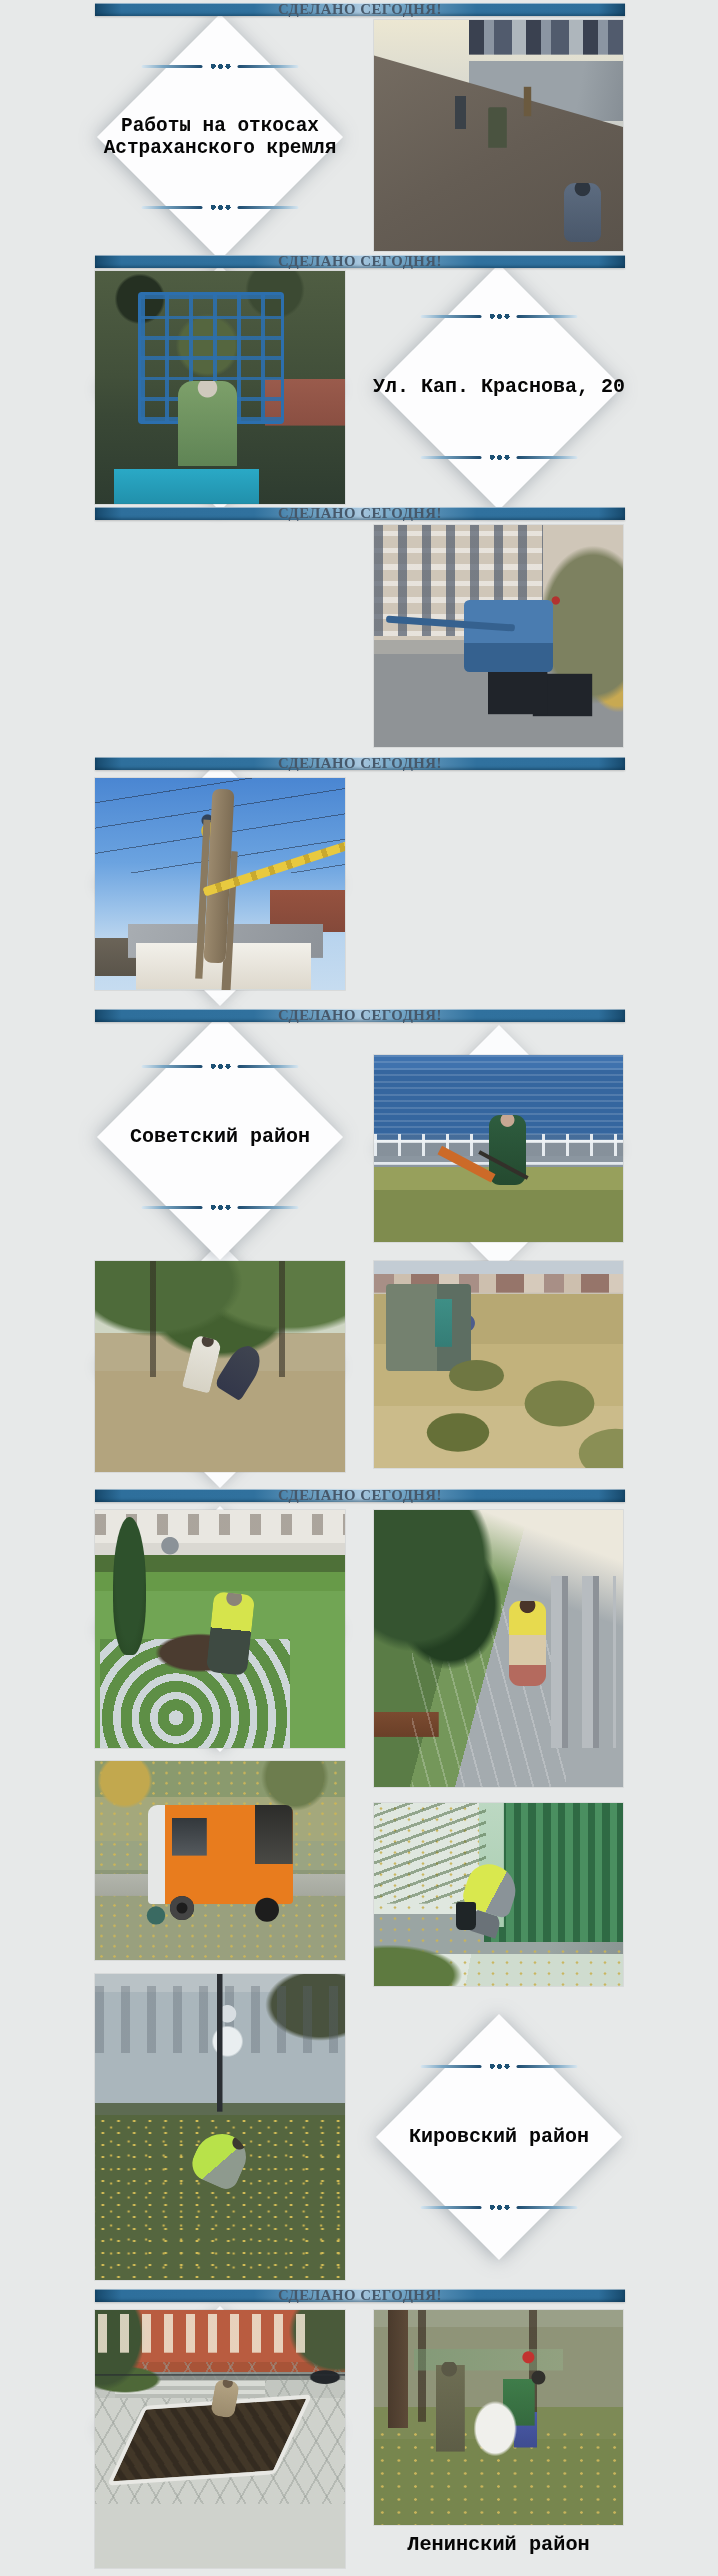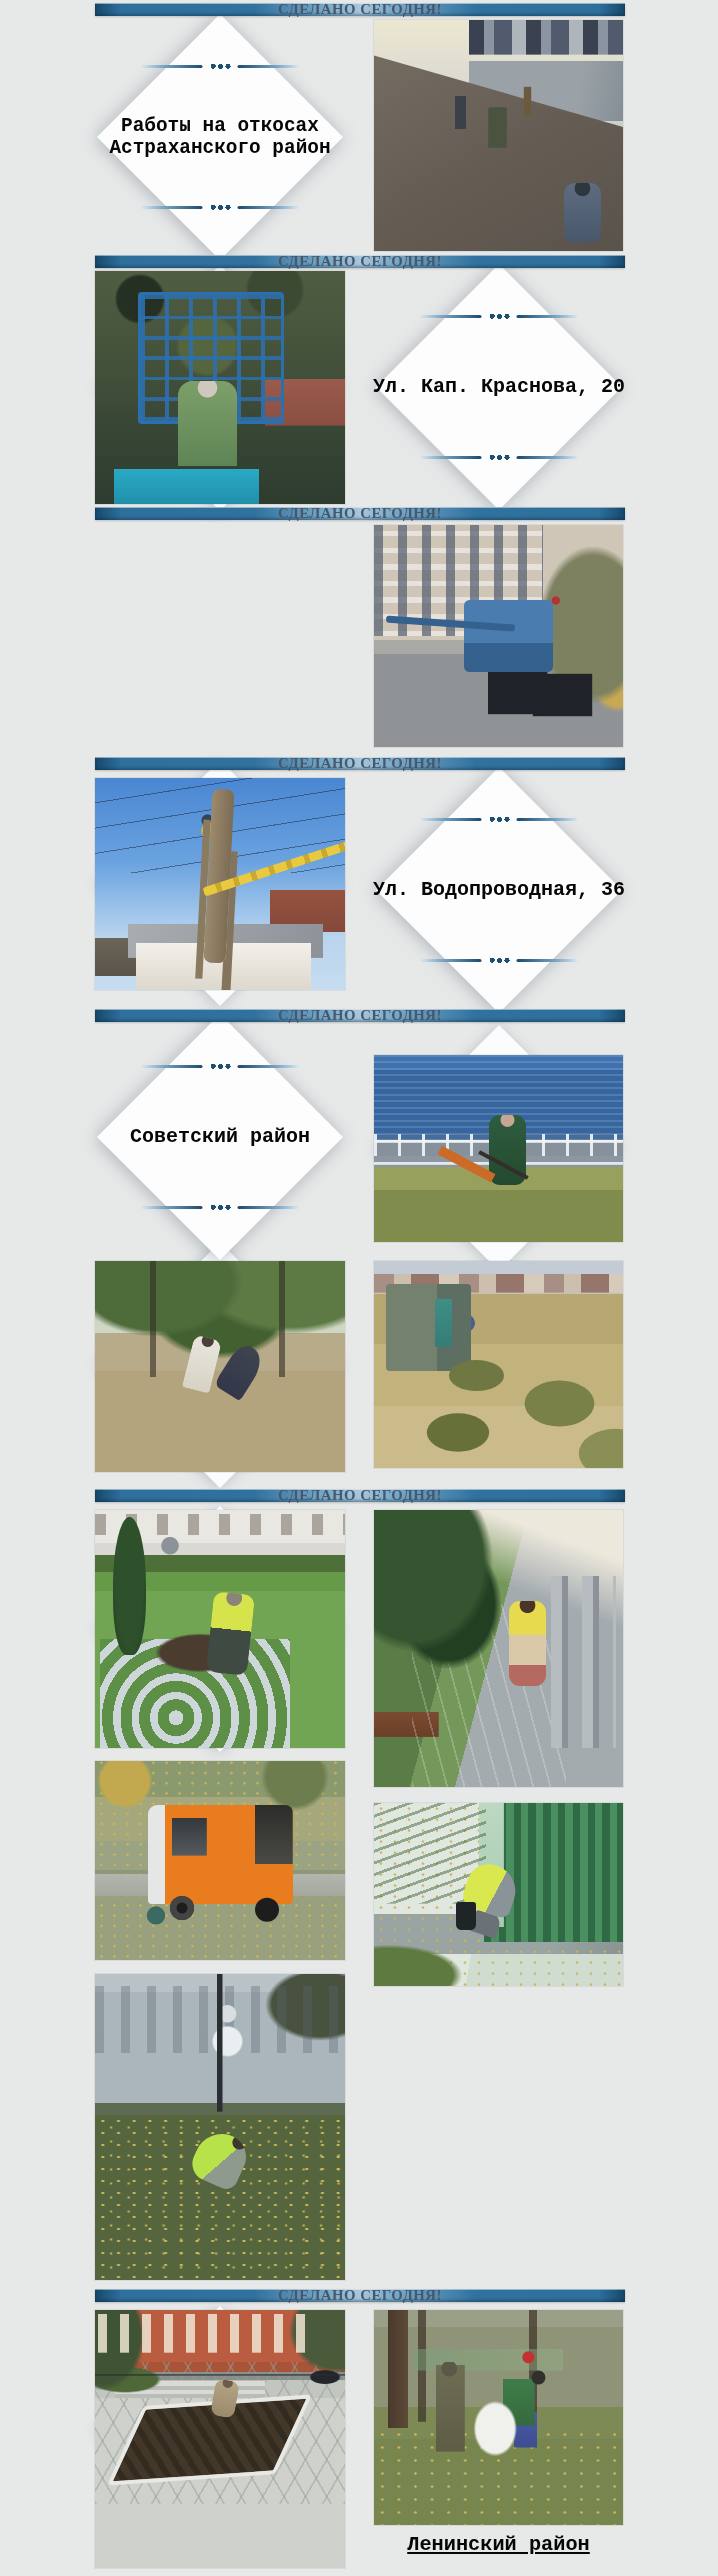--- a/index.html
+++ b/index.html
@@ -34,21 +34,21 @@
       radial-gradient(circle 2.6px at 11px 3.2px,#1d5174 97%,transparent),
       radial-gradient(circle 2.6px at 18.5px 3.2px,#1d5174 97%,transparent);}
   .card-title{position:absolute;left:50%;top:50%;transform:translate(-50%,-50%);
     text-align:center;white-space:nowrap;color:#060606;
     font-family:"Liberation Mono","DejaVu Sans Mono",monospace;font-weight:700;}
   .t21{font-size:19.4px;line-height:1.15;font-family:Liberation Mono, monospace;}
   .t22{font-size:20px;line-height:1.2;}
   .card-title span{display:block;}
 
   .lenin-label{position:absolute;left:374px;top:2533px;width:249px;z-index:4;text-align:center;
-    color:#060606;font:700 20.3px/1.2 "Liberation Mono","DejaVu Sans Mono",monospace;white-space:nowrap;text-decoration:underline;}
+    color:#060606;font:700 20.3px/1.2 "Liberation Mono","DejaVu Sans Mono",monospace;white-space:nowrap;}
 
   
   .photo{position:absolute;overflow:hidden;z-index:3;box-shadow:0 0 0 0.9px rgba(0,0,0,.07);}
   .photo::before,.photo::after{content:"";position:absolute;}
 
   
   .p1{background:
     repeating-linear-gradient(90deg,#3a4150 0 14.8px,#8b95a2 14.8px 25px,#515b6d 25px 43px,#aeb6bc 43px 57px) no-repeat 100% 0/62% 15%,
     linear-gradient(100deg,#9aa2a8 0 70%,#868e95 100%) no-repeat 100% 24%/62% 26%,
     linear-gradient(180deg,#ece7d2 0%,#d9d9cf 30%,#c0c5c5 60%,#aab1b5 100%);}
@@ -282,67 +282,67 @@
       <span class="banner-text">СДЕЛАНО СЕГОДНЯ!</span>
     </div>
 
   <div class="card" style="left:97px;top:14px">
     <div class="diamond"></div>
     <div class="divider d-top">
         <span class="dots"></span>
       </div>
     <div class="card-title t21">
       <span>Работы на откосах</span>
-      <span>Астраханского район</span>
+      <span>Астраханского кремля</span>
     </div>
     <div class="divider d-bot">
         <span class="dots"></span>
       </div>
   </div>
 
   <div class="card" style="left:376px;top:264px">
     <div class="diamond"></div>
     <div class="divider d-top">
         <span class="dots"></span>
       </div>
     <div class="card-title t22">
         <span>Ул. Кап. Краснова, 20</span>
       </div>
     <div class="divider d-bot">
         <span class="dots"></span>
       </div>
   </div>
 
 
-  <div class="card" style="left:376px;top:767px">
-    <div class="diamond"></div>
-    <div class="divider d-top">
-        <span class="dots"></span>
-      </div>
-    <div class="card-title t22">
-        <span>Ул. Водопроводная, 36</span>
-      </div>
-    <div class="divider d-bot">
-        <span class="dots"></span>
-      </div>
-  </div>
 
   <div class="card" style="left:97px;top:1014px">
     <div class="diamond"></div>
     <div class="divider d-top">
         <span class="dots"></span>
       </div>
     <div class="card-title t22">
         <span>Советский район</span>
       </div>
     <div class="divider d-bot">
         <span class="dots"></span>
       </div>
   </div>
 
+  <div class="card" style="left:376px;top:2014px">
+    <div class="diamond"></div>
+    <div class="divider d-top">
+        <span class="dots"></span>
+      </div>
+    <div class="card-title t22">
+        <span>Кировский район</span>
+      </div>
+    <div class="divider d-bot">
+        <span class="dots"></span>
+      </div>
+  </div>
 
   <div class="photo p1" style="left:374px;top:20.3px;width:249px;height:231px" title="Рабочие с лопатами на грунтовом откосе у дороги"></div>
   <div class="photo p2" style="left:95px;top:271px;width:250px;height:233px" title="Корзина автовышки и рабочий в зелёной спецовке"></div>
   <div class="photo p3" style="left:374px;top:525px;width:249px;height:222px" title="Автовышка у многоэтажного дома"></div>
   <div class="photo p4" style="left:95px;top:778px;width:250px;height:212px" title="Кронирование дерева с автовышки"></div>
   <div class="photo p5" style="left:374px;top:1055px;width:249px;height:187px" title="Покос травы у ограждения набережной"></div>
   <div class="photo p6" style="left:95px;top:1261px;width:250px;height:211px" title="Уборка в сквере под деревьями"></div>
   <div class="photo p7" style="left:374px;top:1261px;width:249px;height:207px" title="Скошенная трава у бытовки"></div>
   <div class="photo p8" style="left:95px;top:1510px;width:250px;height:238px" title="Рабочий в жилете у клумбы"></div>
   <div class="photo p9" style="left:374px;top:1510px;width:249px;height:277px" title="Подметание дорожки у аллеи бюстов"></div>

